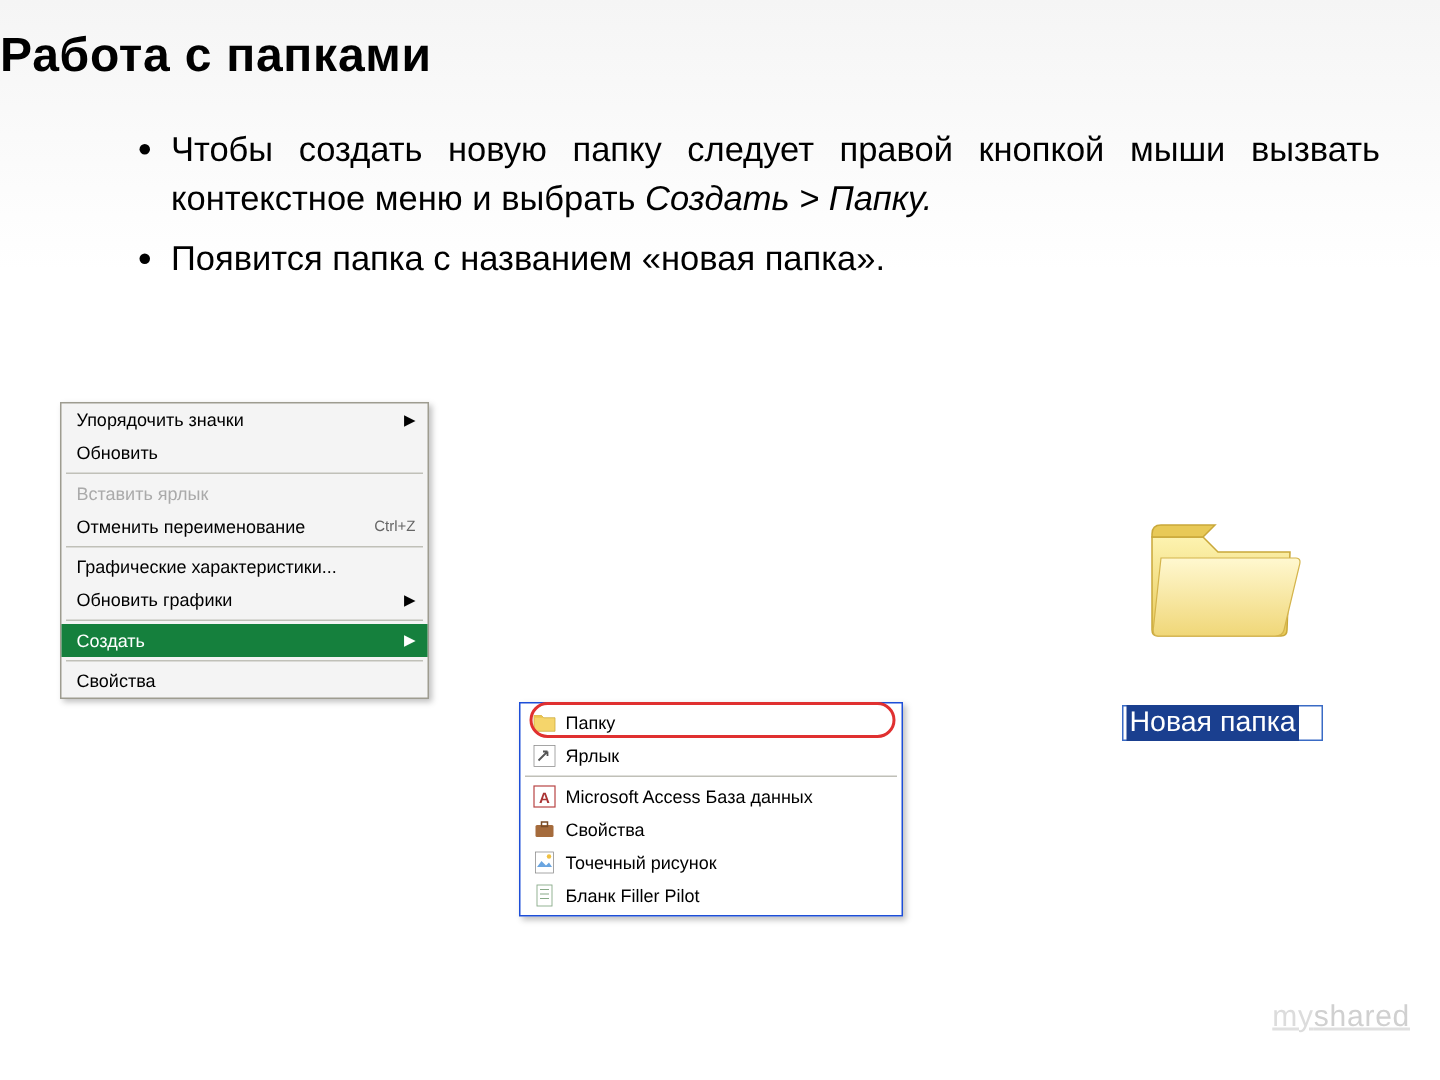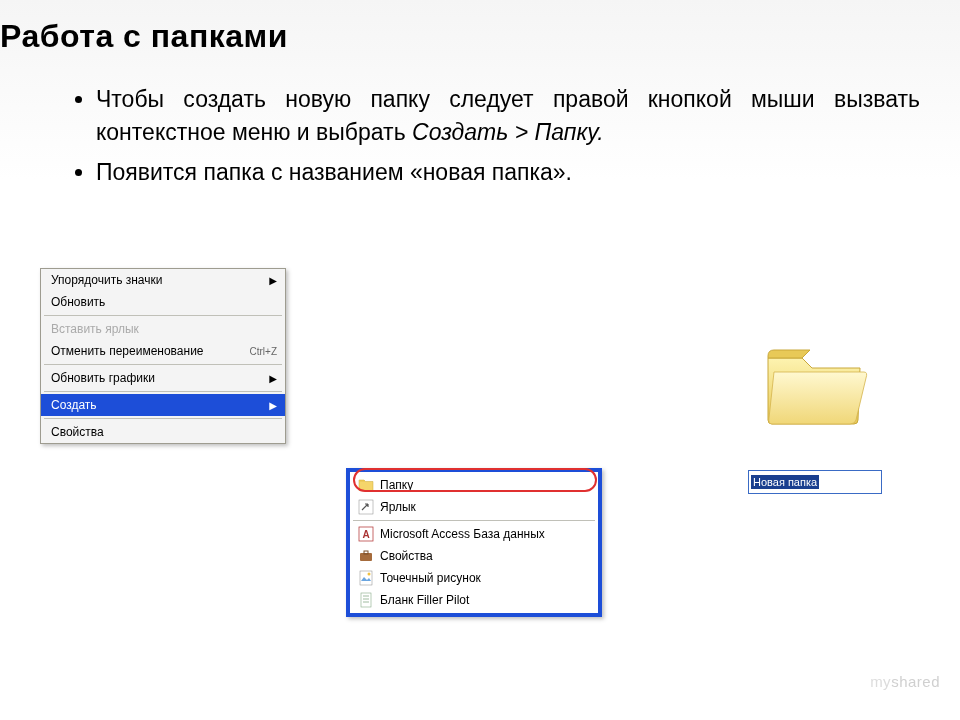--- a/index.html
+++ b/index.html
@@ -22,29 +22,31 @@
   }
   .bullets {
     margin: 28px 40px 0 56px;
     font-size: 23px;
     color: #000;
   }
   .bullets li {
     margin-bottom: 6px;
     line-height: 1.45;
     text-align: justify;
+    margin-left: 18px;
   }
   .italic { font-style: italic; }
   .watermark {
     position: absolute;
     bottom: 30px;
     right: 20px;
-    font-size: 15px;
+    font-size: 20px;
     color: #e0e0e0;
     letter-spacing: 0.5px;
+    text-decoration: underline;
   }
 
   
   .cmenu1 {
     position: absolute;
     left: 40px;
     top: 268px;
     width: 246px;
     background: #f4f4f4;
     border: 1px solid #9e9c90;
@@ -57,38 +59,38 @@
     align-items: center;
     padding: 4px 8px 4px 10px;
     color: #000;
     white-space: nowrap;
   }
   .cmenu1 .row.disabled { color: #aaa; }
   .cmenu1 .row .label { flex: 1; }
   .cmenu1 .row .shortcut { color: #666; font-size: 10px; }
   .cmenu1 .row .arrow { margin-left: auto; font-size: 10px; color: #000; }
   .cmenu1 .row.selected {
-    background: #1d4ed8;
+    background: #15803d;
     color: #fff;
   }
   .cmenu1 .row.selected .arrow { color: #fff; }
   .cmenu1 .sep {
     height: 1px;
     background: #c0c0b8;
     margin: 2px 3px;
   }
 
   
   .cmenu2 {
     position: absolute;
     left: 346px;
     top: 468px;
     width: 256px;
     background: #fff;
-    border: 4px solid #1d4ed8;
+    border: 1px solid #1d4ed8;
     box-shadow: 2px 2px 4px rgba(0,0,0,0.25);
     font-family: Tahoma, Arial, sans-serif;
     font-size: 12px;
     padding: 2px;
   }
   .cmenu2 .row {
     display: flex;
     align-items: center;
     padding: 3px 6px;
     gap: 6px;
@@ -136,21 +138,21 @@
     border: 1px solid #3a6bc5;
     background: #fff;
     display: flex;
     align-items: center;
     padding: 0 2px;
   }
   .newfolder-input .sel {
     background: #1a3f8f;
     color: #fff;
     font-family: Tahoma, Arial, sans-serif;
-    font-size: 11px;
+    font-size: 19px;
     padding: 1px 2px;
   }
 
 </style>
 </head>
 <body>
 
 <div class="page-title">Работа с папками</div>
 
 <ul class="bullets">
@@ -170,20 +172,23 @@
   </div>
   <div class="sep"></div>
   <div class="row disabled">
     <span class="label">Вставить ярлык</span>
   </div>
   <div class="row">
     <span class="label">Отменить переименование</span>
     <span class="shortcut">Ctrl+Z</span>
   </div>
   <div class="sep"></div>
+  <div class="row">
+    <span class="label">Графические характеристики...</span>
+  </div>
   <div class="row">
     <span class="label">Обновить графики</span>
     <span class="arrow">▶</span>
   </div>
   <div class="sep"></div>
   <div class="row selected">
     <span class="label">Создать</span>
     <span class="arrow">▶</span>
   </div>
   <div class="sep"></div>

